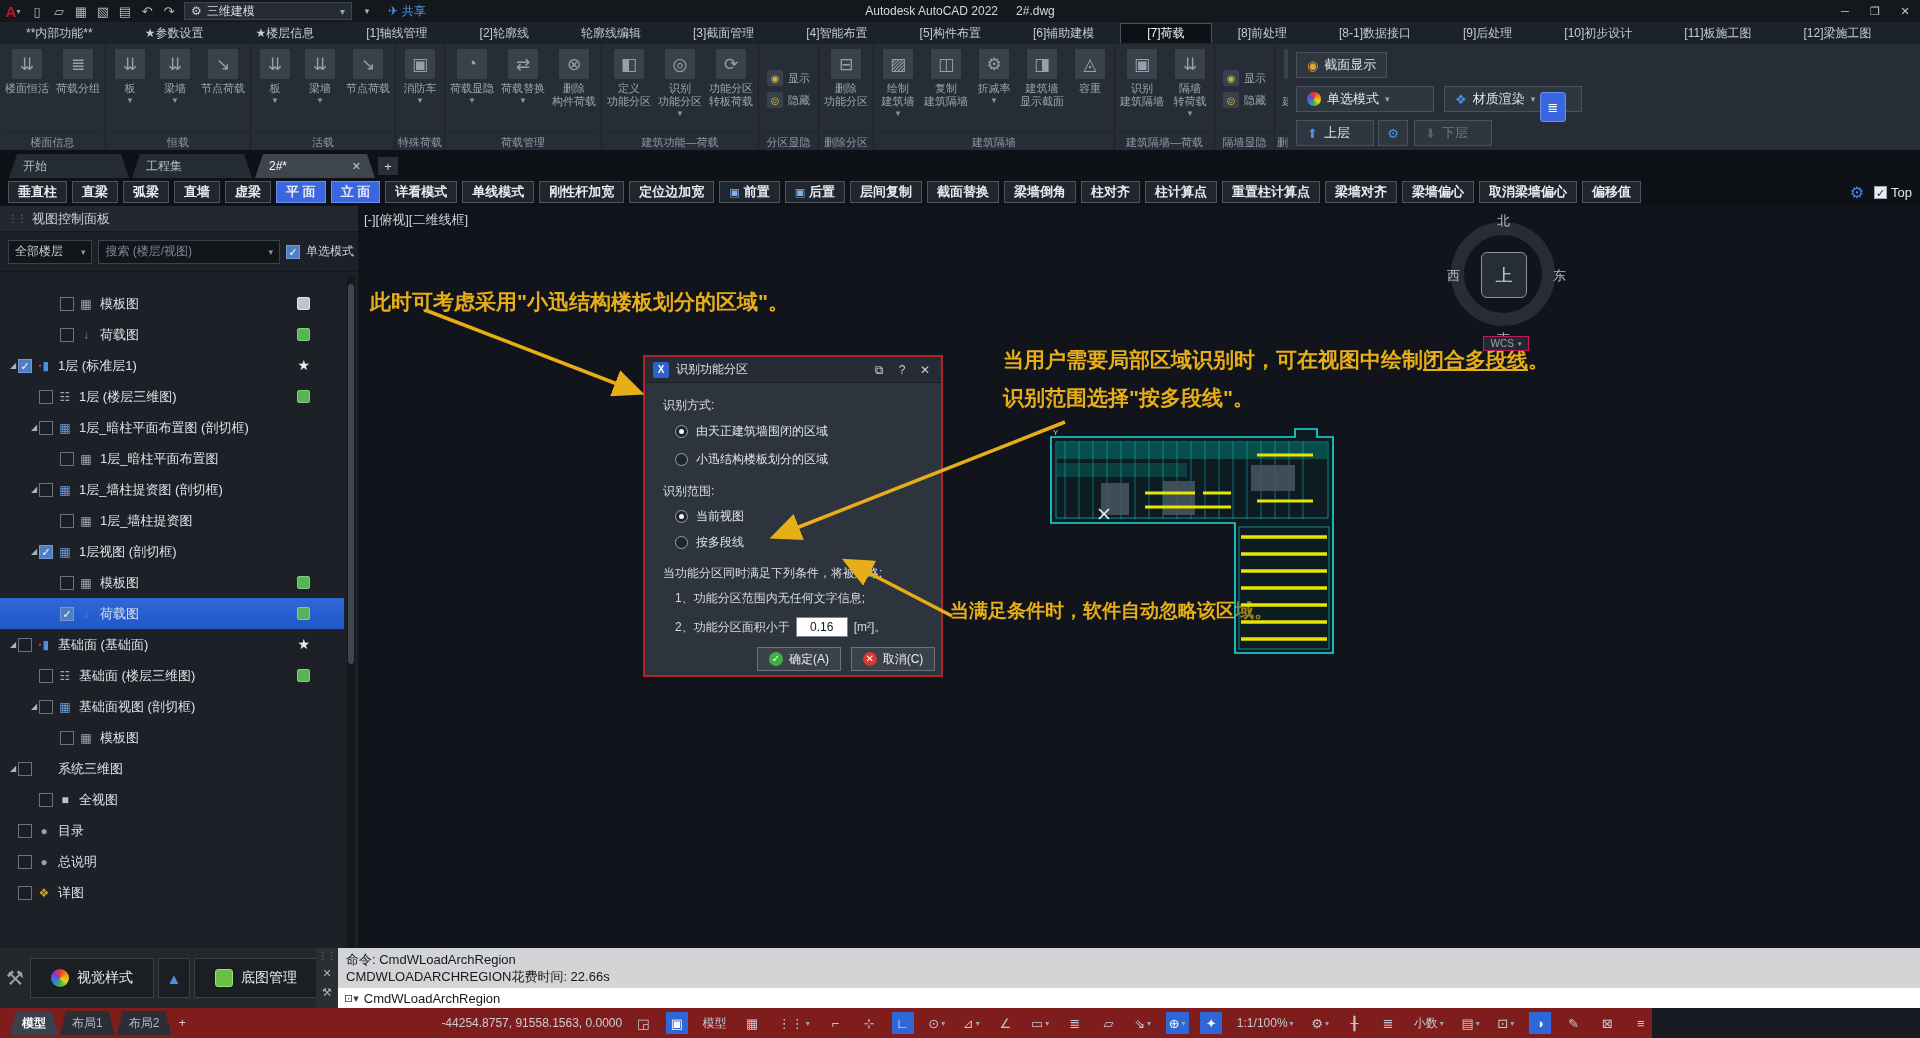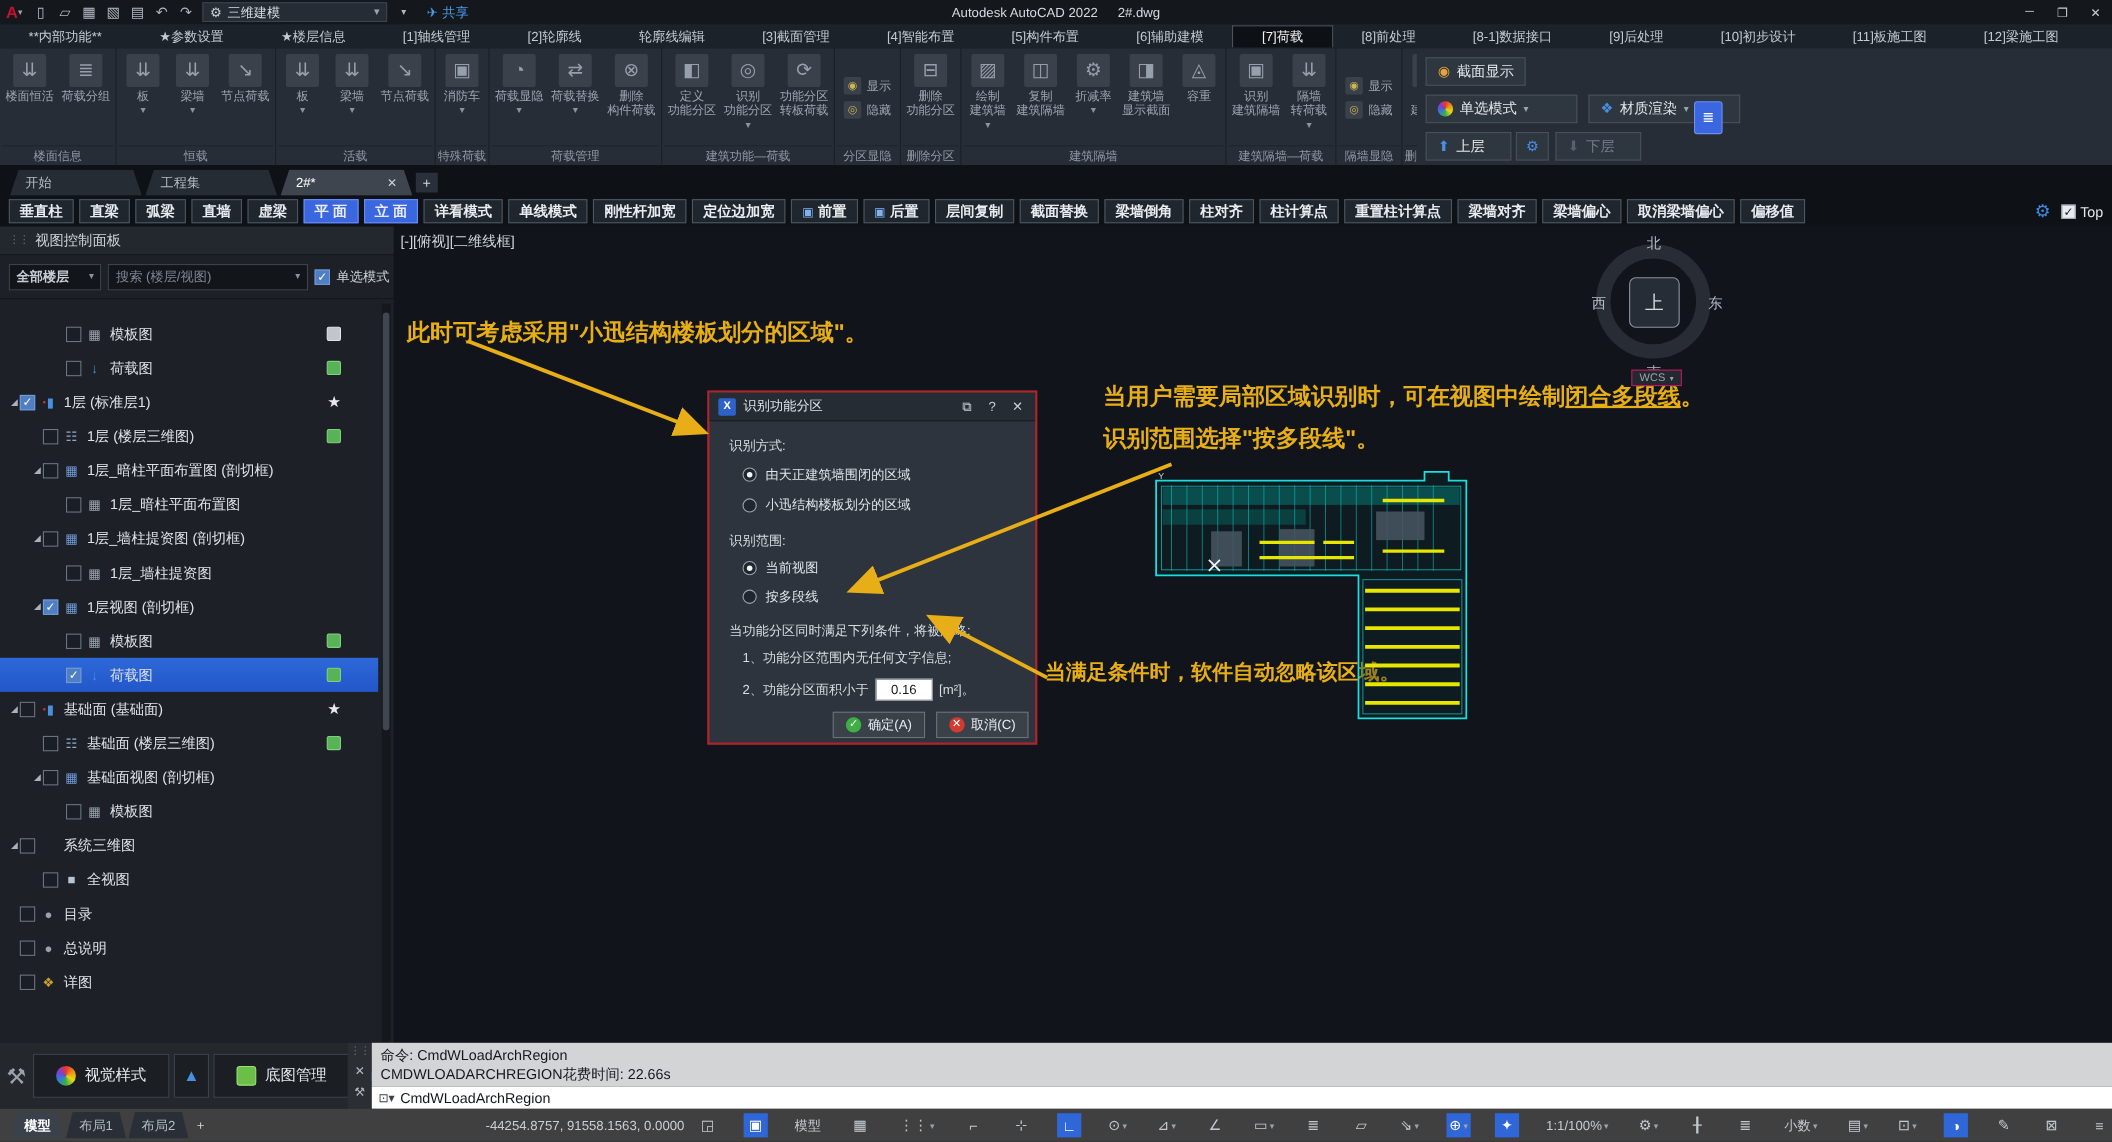--- a/index.html
+++ b/index.html
@@ -110,21 +110,21 @@
   .comp-w{position:absolute;left:4px;top:53px;}
   .comp-e{position:absolute;right:2px;top:53px;}
   .comp-s{position:absolute;left:54px;bottom:-4px;}
   #wcs{position:absolute;left:40px;top:122px;width:46px;height:15px;border:1px solid #be185d;background:#232831;font-size:10px;color:#9aa3ae;display:flex;align-items:center;justify-content:center;gap:4px;}
   
   #cmd-icons{position:absolute;left:316px;top:948px;width:22px;height:60px;background:#2b2f34;display:flex;flex-direction:column;align-items:center;padding-top:2px;gap:6px;color:#aeb6c0;font-size:11px;}
   #cmd-hist{position:absolute;left:338px;top:948px;width:1582px;height:40px;background:#d2d4d6;color:#15181c;font-family:"DejaVu Sans Mono","Liberation Mono",monospace;font-size:13px;padding:3px 8px;line-height:17px;}
   #cmd-input{position:absolute;left:338px;top:988px;width:1582px;height:20px;background:#ffffff;color:#15181c;font-family:"DejaVu Sans Mono","Liberation Mono",monospace;font-size:13px;display:flex;align-items:center;gap:5px;padding:0 6px;}
   #cmd-input .pfx{color:#3a414b;font-size:11px;}
   
-  #statusbar{position:absolute;left:0;top:1008px;width:1920px;height:30px;background:#404040;display:flex;align-items:center;font-size:12px;color:#c2c9d1;}
+  #statusbar{position:absolute;left:0;top:1008px;width:1652px;height:30px;background:#7f1d1d;display:flex;align-items:center;font-size:12px;color:#c2c9d1;}
   .ltab{height:24px;display:flex;align-items:center;padding:0 12px;margin-right:2px;background:#2a2f37;color:#b4bbc4;clip-path:polygon(6px 0,calc(100% - 6px) 0,100% 100%,0 100%);}
   .ltab.active{background:#3a414b;color:#fff;font-weight:bold;}
   .lplus{width:18px;height:18px;display:flex;align-items:center;justify-content:center;color:#cfd5db;}
   #coords{margin-left:250px;font-size:12px;color:#c9ced4;white-space:nowrap;}
   #st-icons{display:flex;align-items:center;margin-left:10px;gap:1px;flex:1;justify-content:space-between;}
   .stic{height:22px;min-width:22px;display:flex;align-items:center;justify-content:center;gap:2px;padding:0 3px;font-size:13px;}
   .stic.active{background:#2f66d8;color:#fff;}
   .stic .dd{font-size:8px;color:#9aa3ae;}
   .stic.txt{font-size:12px;}
 </style>
@@ -521,21 +521,21 @@
       </span>
     </div>
   </div>
 
 <div id="sidebar">
   <div id="sb-head">
     <span class="drag-dots">⋮⋮</span>
     <span>视图控制面板</span>
   </div>
   <div id="sb-filter">
-    <div class="sel" style="width:88px;font-weight:bold;">
+    <div class="sel" style="width:88px;">
       <span>全部楼层</span>
         <span class="car">▾</span>
     </div>
     <div class="sel ph" style="width:190px;">
       <span>搜索 (楼层/视图)</span>
         <span class="car">▾</span>
     </div>
     <div class="cbx on">✓</div>
     <span class="lbl">单选模式</span>
   </div>

